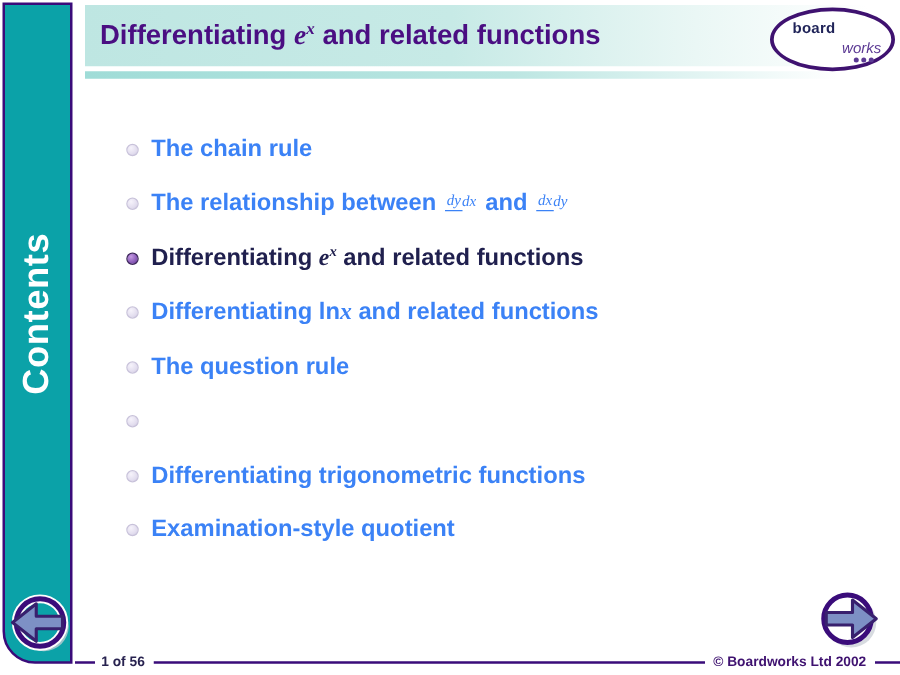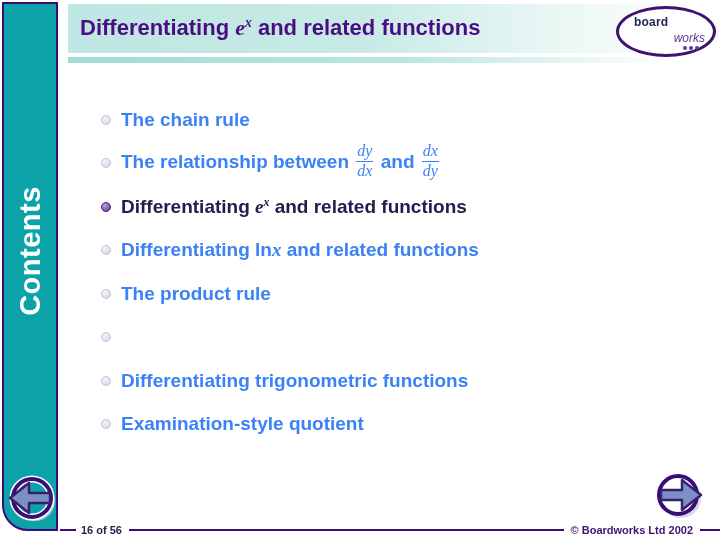--- a/index.html
+++ b/index.html
@@ -68,23 +68,23 @@
   }
   .menu-row.active .bullet {
     background:radial-gradient(circle at 35% 30%, #C59BE3 0%, #8A5BB8 60%, #6B3D96 100%);
     border:1px solid #3A2458;
   }
   .menu-label {
     font-size:19px; font-weight:bold; color:#3b82f6; white-space:nowrap;
   }
   .menu-row.active .menu-label { color:#20204E; }
   .frac {
-    display:inline-flex; flex-direction:column; vertical-align:middle;
+    display:inline-flex; vertical-align:middle;
     font-family:"Liberation Serif", serif; font-style:italic; font-weight:normal;
-    font-size:16px; line-height:1.05; text-align:center; margin:0 2px;
+    font-size:12px; line-height:1.05; text-align:center; margin:0 2px;
     position:relative; top:-2px;
   }
   .frac .num { border-bottom:1px solid currentColor; padding:0 1px 1px; }
   .frac .den { padding-top:1px; }
   .math-x { font-family:"Liberation Serif", serif; font-style:italic; font-weight:bold; }
 
   
   .footer {
     position:absolute; left:60px; right:0; top:522px; height:16px;
     display:flex; align-items:center; font-size:11px; font-weight:bold;
@@ -146,42 +146,42 @@
     <span class="menu-label"><span>Differentiating </span><span class="math-e">e</span><span class="math-sup">x</span><span> and related functions</span></span>
   </div>
 
   <div class="menu-row">
     <span class="bullet"></span>
     <span class="menu-label"><span>Differentiating ln</span><span class="math-x">x</span><span> and related functions</span></span>
   </div>
 
   <div class="menu-row">
     <span class="bullet"></span>
-    <span class="menu-label">The product rule</span>
+    <span class="menu-label">The question rule</span>
   </div>
 
   <div class="menu-row">
     <span class="bullet"></span>
   </div>
 
   <div class="menu-row">
     <span class="bullet"></span>
     <span class="menu-label">Differentiating trigonometric functions</span>
   </div>
 
   <div class="menu-row">
     <span class="bullet"></span>
     <span class="menu-label">Examination-style quotient</span>
   </div>
 
 </div>
 
 <div class="footer">
   <span class="rule rule-a"></span>
-  <span class="page-info">16 of 56</span>
+  <span class="page-info">1 of 56</span>
   <span class="rule rule-b"></span>
   <span class="copyright">© Boardworks Ltd 2002</span>
   <span class="rule rule-c"></span>
 </div>
 
 <div class="nav-btn nav-prev">
   <svg width="56" height="56" viewBox="0 0 56 56">
     <circle cx="31" cy="29" r="20" fill="#C9CFD6" opacity="0.75"></circle>
     <circle cx="28" cy="26" r="19" fill="#0BA2A8" stroke="#FDFDFD" stroke-width="7"></circle>
     <circle cx="28" cy="26" r="19" fill="none" stroke="#3A0C7A" stroke-width="4"></circle>

